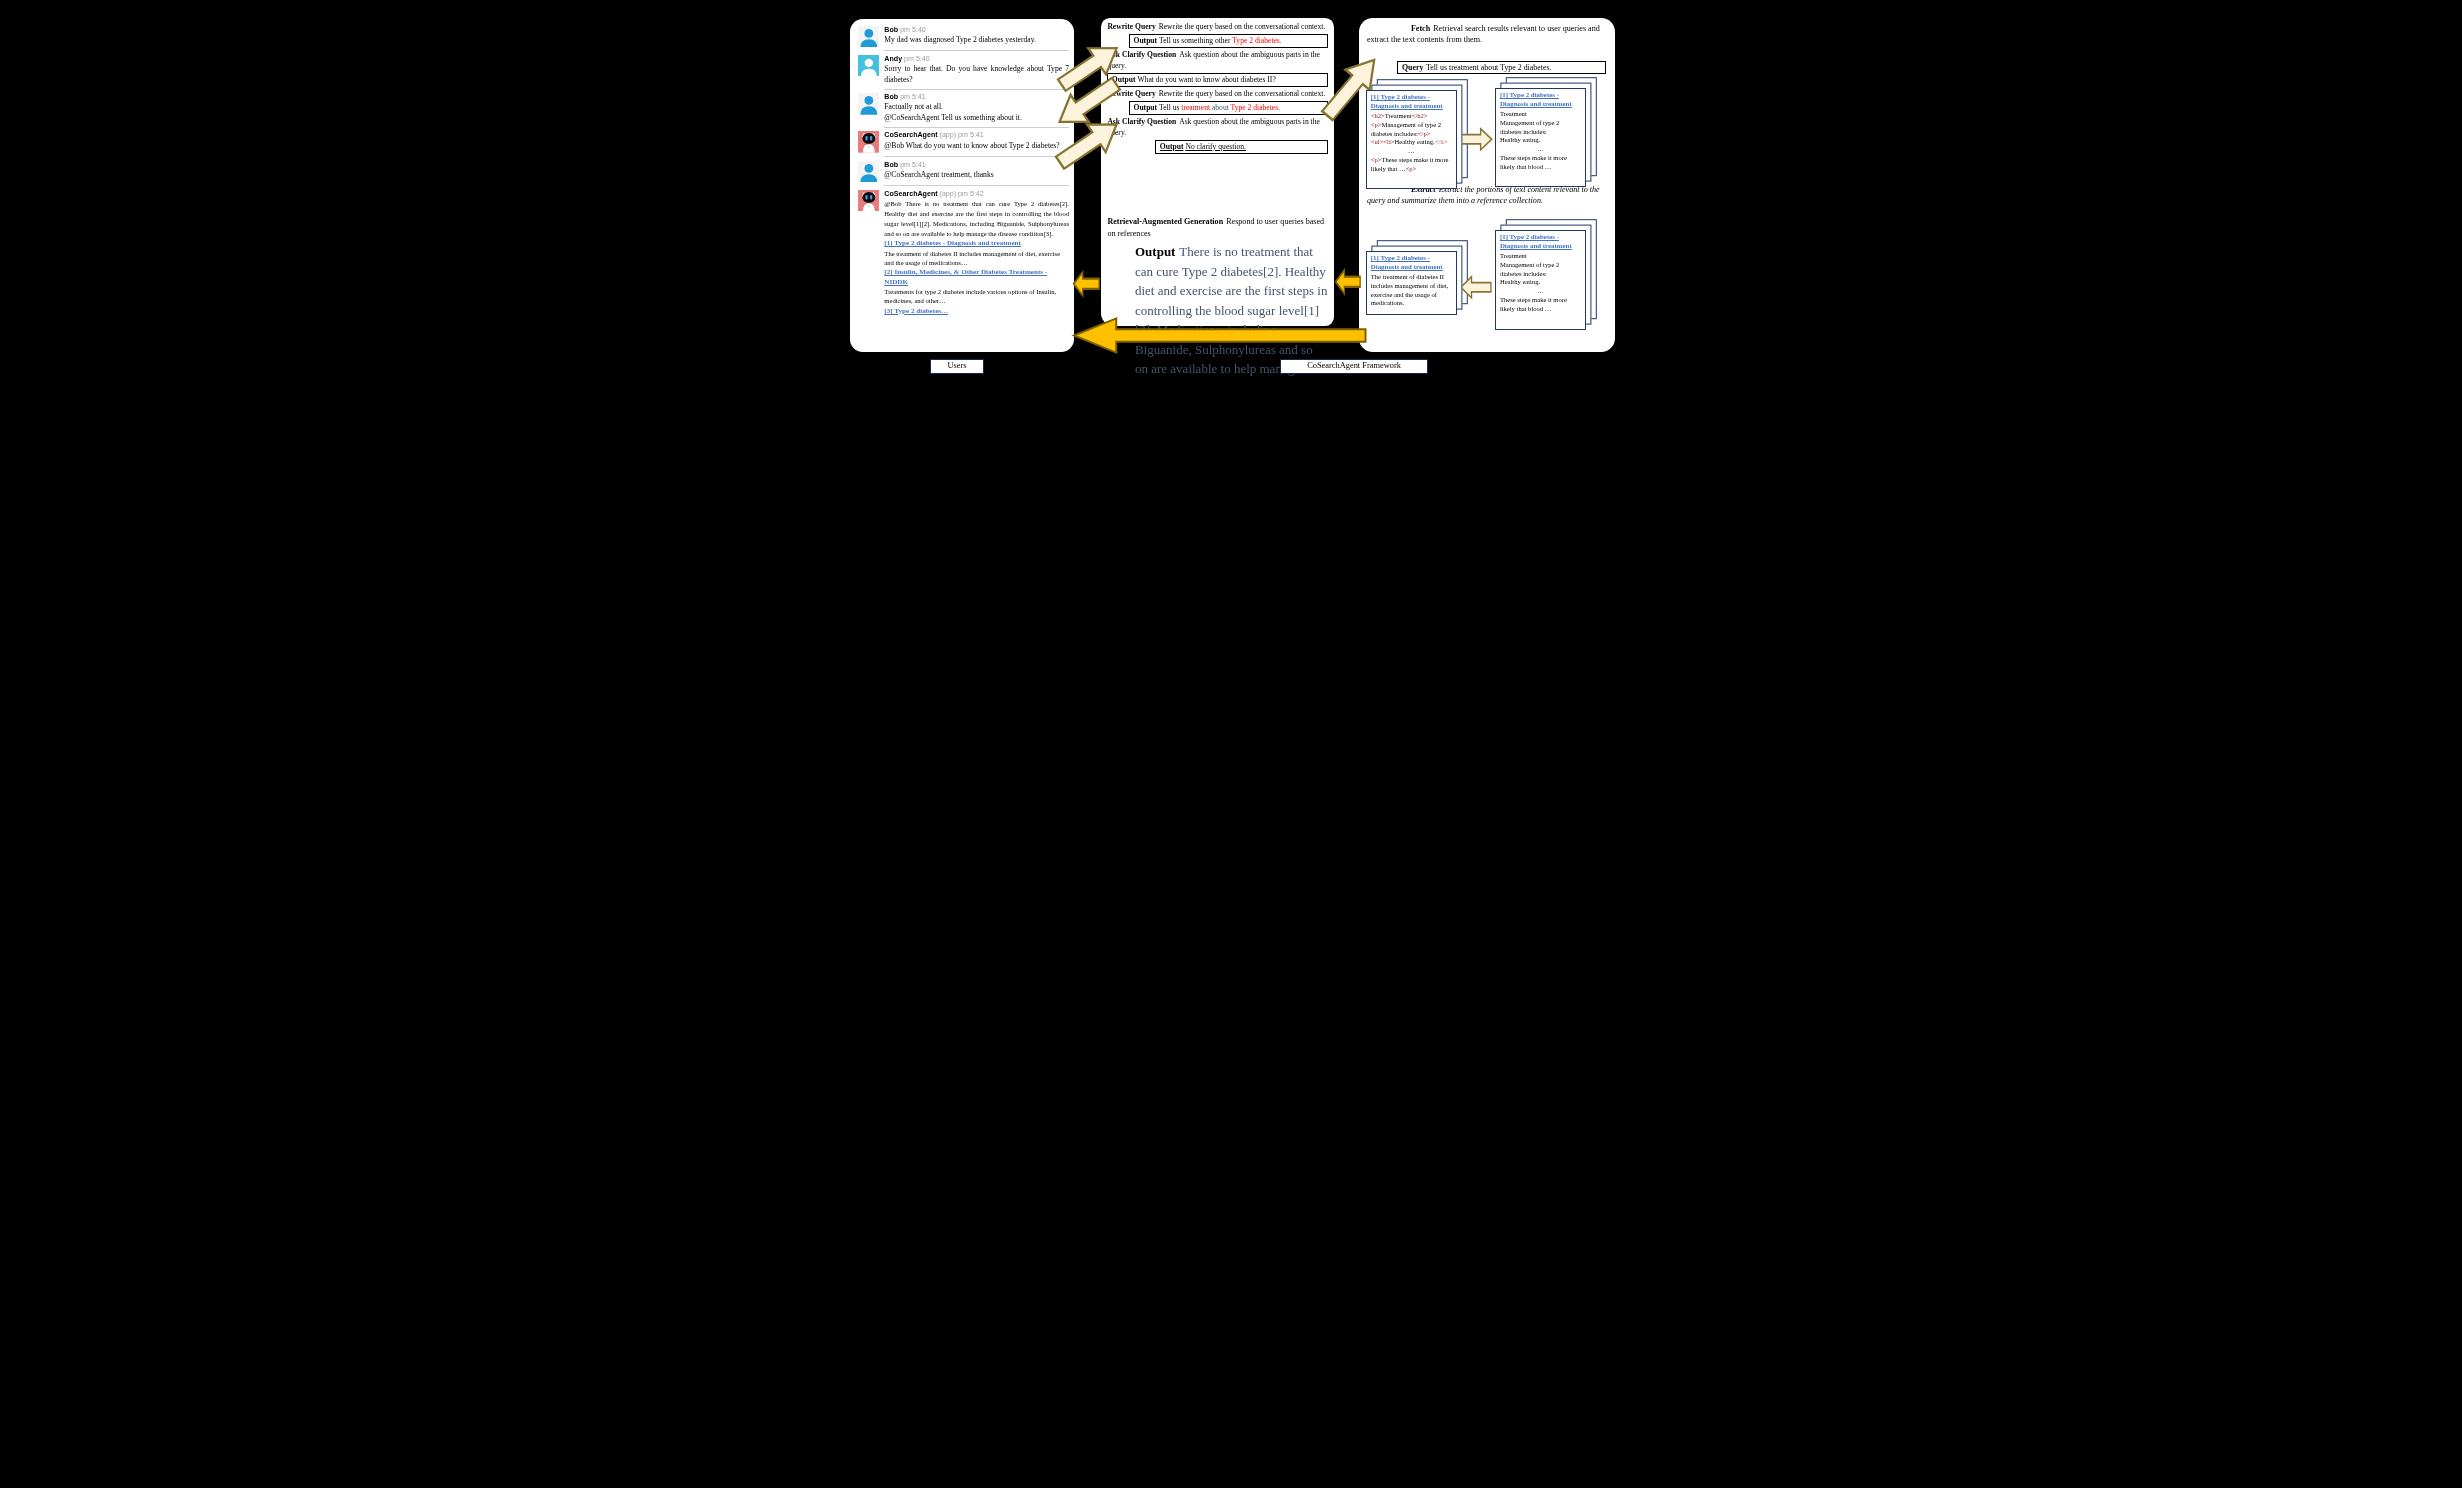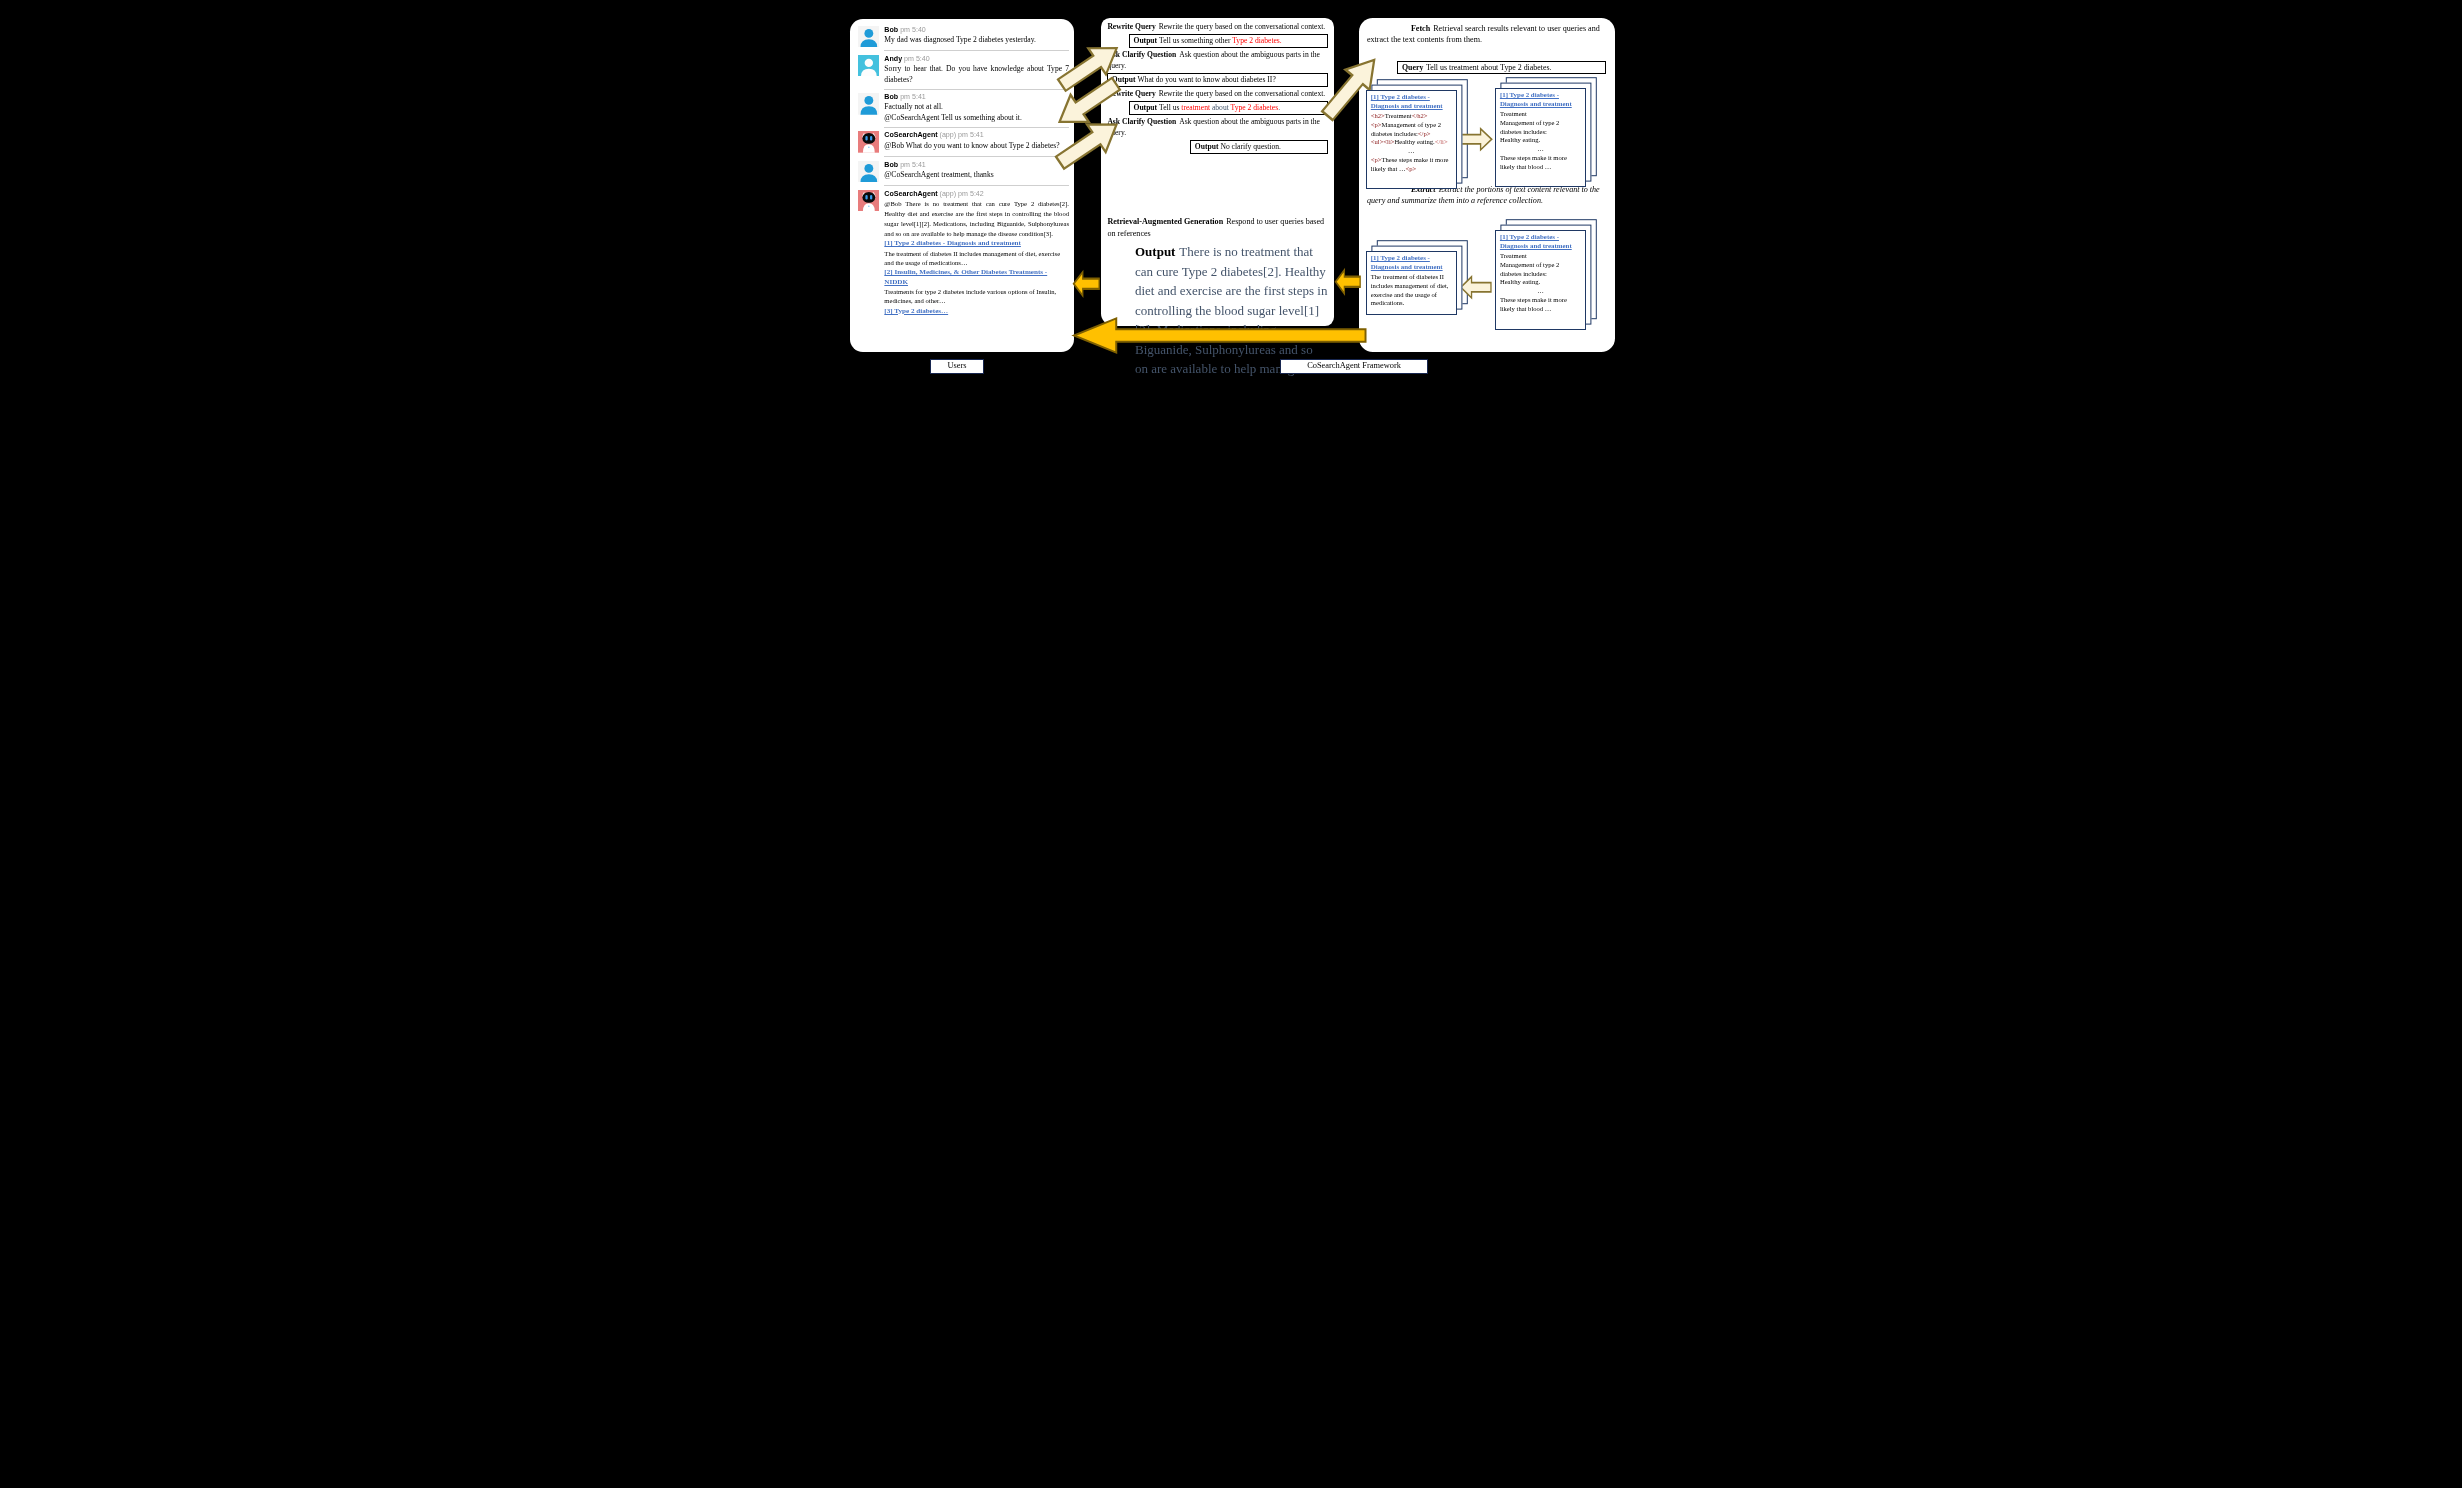--- a/index.html
+++ b/index.html
@@ -25,21 +25,21 @@
              line-height:1.35;margin-top:1px;}
   .ref-desc{font-size:6.6px;line-height:1.38;color:#000;}
 
   
   #rewrite-panel{left:256px;top:17.7px;width:233px;height:215px;border-radius:8.9px;
                  padding:4.4px 6.4px;font-size:7.6px;line-height:1.42;}
   .rw-step b{margin-right:3px;}
   .rw-box{border:0.7px solid #000;padding:0.5px 3.4px;margin:1.5px 0 2px 0;}
   .rw-box b{margin-right:2px;}
   .indent1{margin-left:21.7px;}
-  .indent2{margin-left:83px;}
+  .indent2{margin-left:48px;text-decoration:underline;}
   .red{color:#FF0000;}
   .slate{color:#44546A;}
 
   
   #rag-panel{left:256px;top:211px;width:233px;height:115px;border-radius:8.9px 8.9px 8.9px 12.8px;
              padding:5.4px 6.4px;}
   .rag-head{font-size:8.1px;line-height:1.45;}
   .rag-head b{margin-right:3px;}
   .rag-out{margin:2.5px 0 0 27.6px;font-size:13px;line-height:1.5;color:#44546A;}
   .rag-out b{color:#000;margin-right:3.9px;}

